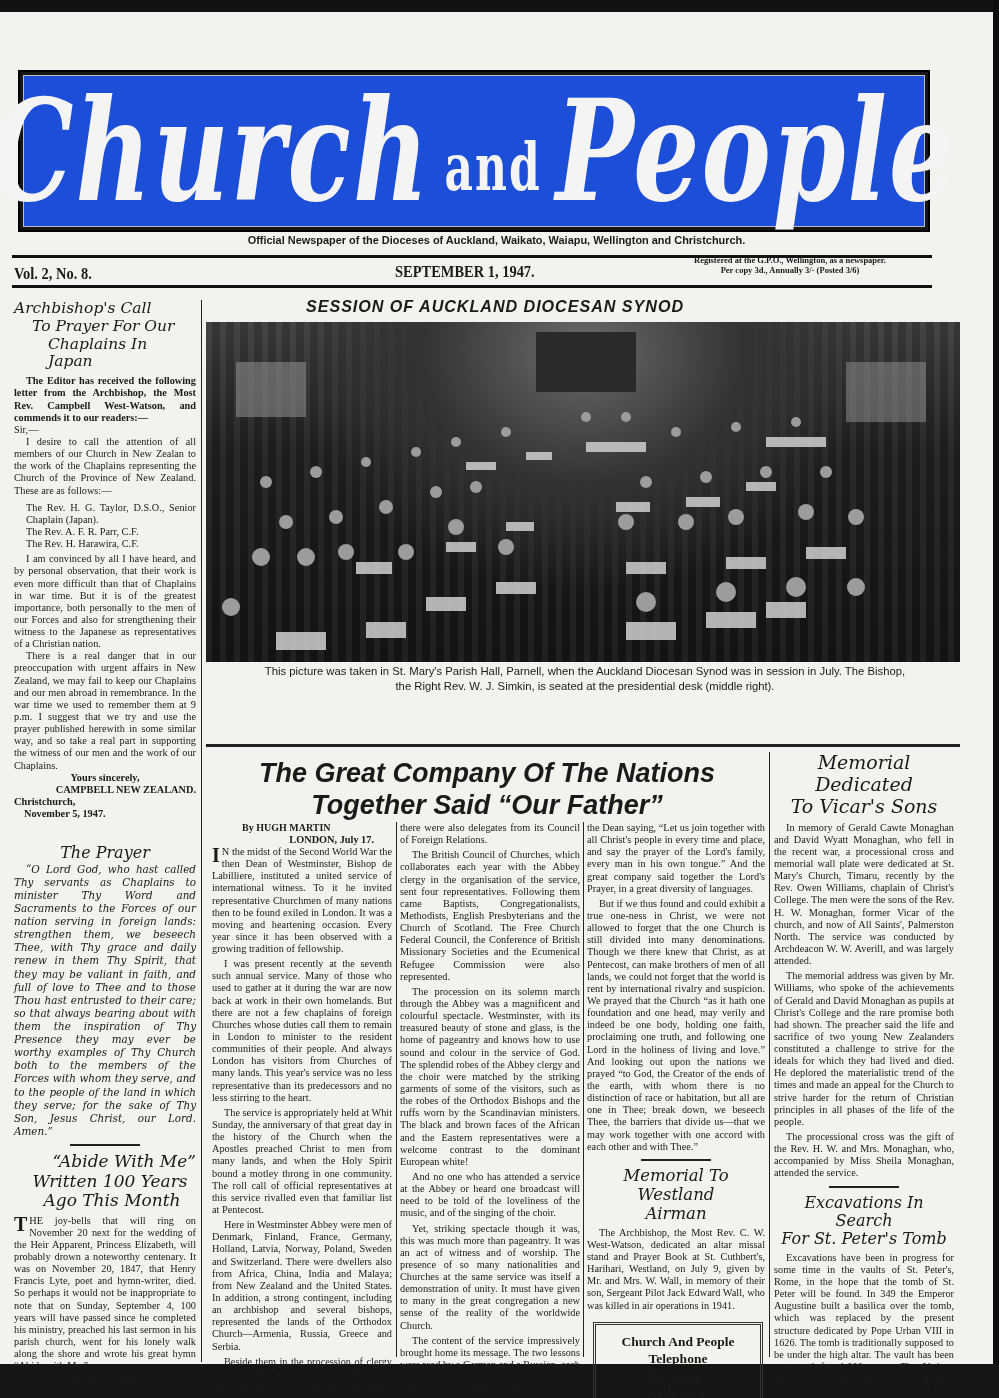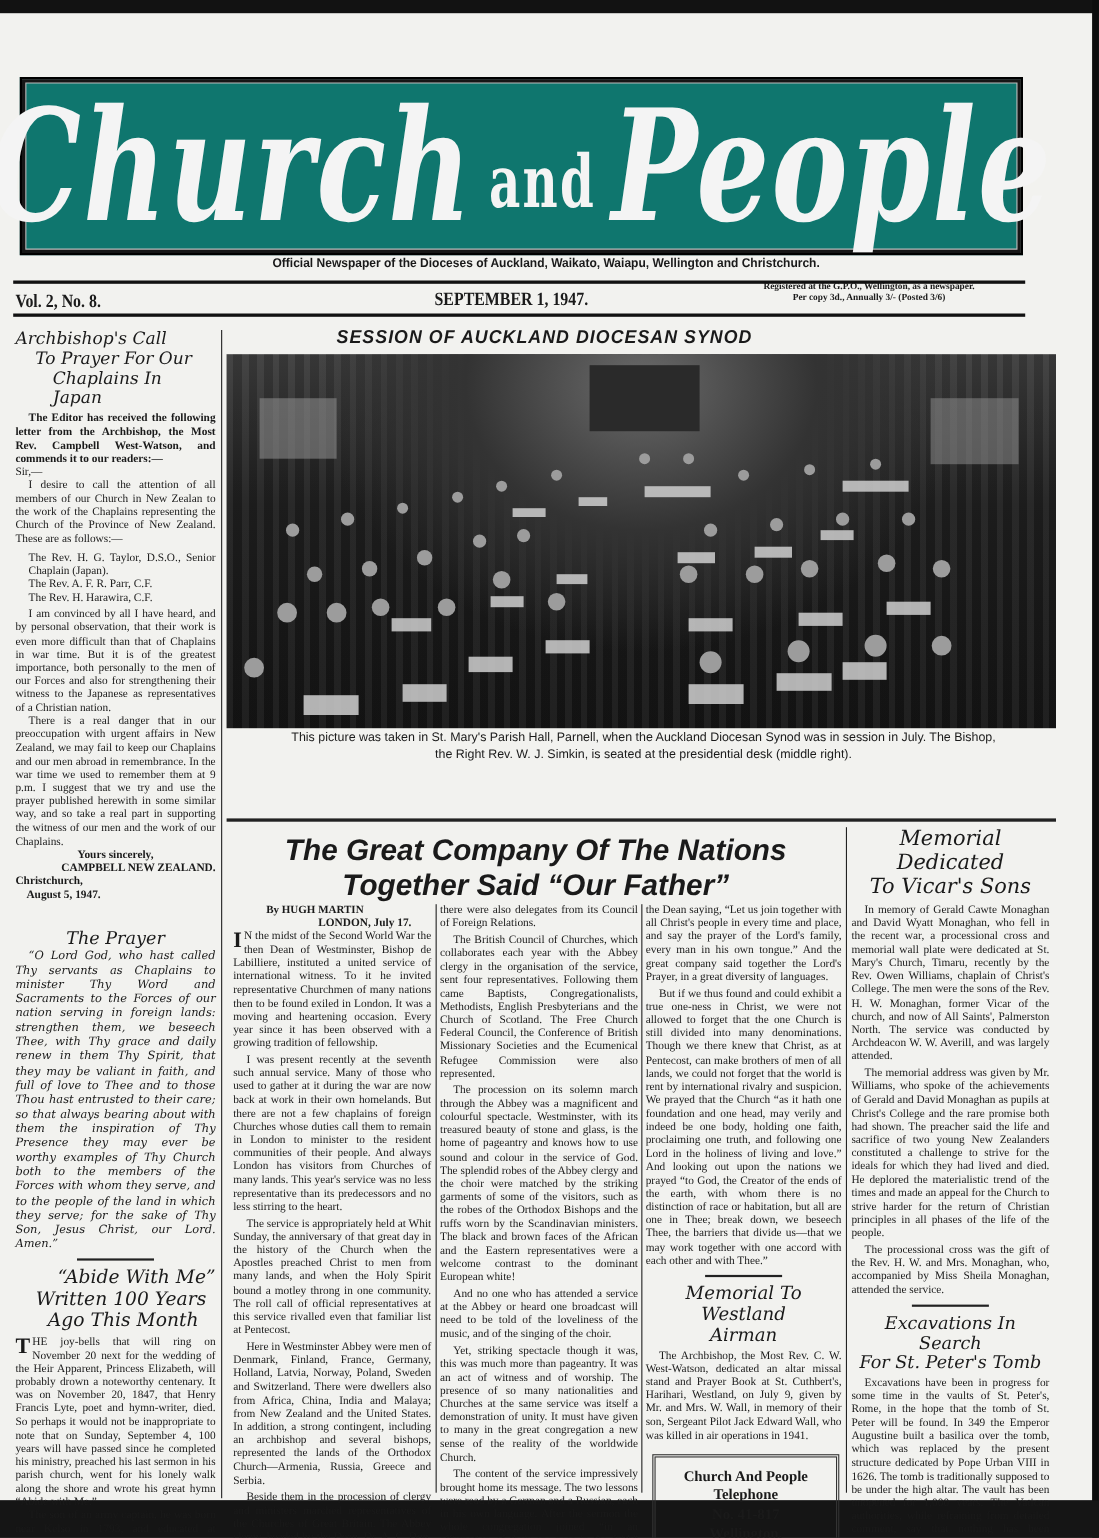--- a/index.html
+++ b/index.html
@@ -3,21 +3,21 @@
 <meta charset="utf-8">
 <style>
   html,body{margin:0;padding:0;}
   body{width:999px;height:1398px;background:#111;position:relative;overflow:hidden;font-family:"Liberation Serif","DejaVu Serif",serif;color:#1a1a1a;}
   .paper{position:absolute;left:0;top:12px;width:993px;height:1352px;background:#f2f2ef;}
   .right-edge{position:absolute;left:993px;top:0;width:6px;height:1398px;background:#0d0d0d;}
   .bottom-edge{position:absolute;left:0;top:1364px;width:999px;height:34px;background:#151515;}
   .top-edge{position:absolute;left:0;top:0;width:999px;height:14px;background:#121212;}
 
   
-  .masthead{position:absolute;left:18px;top:70px;width:908px;height:158px;background:#0f766e;border:2px solid #000;box-shadow:inset 0 0 0 3px #161616, inset 0 0 0 4px #bdbdbd;}
+  .masthead{position:absolute;left:18px;top:70px;width:908px;height:158px;background:#1d4ed8;border:2px solid #000;box-shadow:inset 0 0 0 3px #161616, inset 0 0 0 4px #bdbdbd;}
   .masthead-title{position:absolute;left:0;top:0;width:100%;height:100%;display:flex;align-items:center;justify-content:center;color:#f4f4f4;font-family:"DejaVu Serif",serif;font-weight:bold;letter-spacing:2px;}
   .mt-big{font-size:104px;line-height:1;font-style:italic;transform:scaleY(1.35);display:inline-block;}
   .mt-and{font-size:44px;margin:30px 14px 0 14px;transform:scaleY(1.5);display:inline-block;}
   .subtitle{position:absolute;left:0;width:993px;top:234px;text-align:center;font-family:"Liberation Sans",sans-serif;font-weight:bold;font-size:11.5px;transform:scaleX(0.95);}
   .rule-thick{position:absolute;left:12px;width:920px;height:3px;background:#111;}
   .volno{position:absolute;left:14px;top:264px;font-family:"Liberation Serif",serif;font-weight:bold;font-size:17px;transform:scaleX(0.85);transform-origin:left;}
   .dateline{position:absolute;left:395px;top:262px;font-weight:bold;font-size:17px;transform:scaleX(0.85);transform-origin:left;}
   .reg{position:absolute;left:640px;top:256px;width:300px;text-align:center;font-size:8.5px;font-weight:bold;line-height:1.15;}
 
   
@@ -82,21 +82,21 @@
   <div style="margin:5px 0 3px 12px;">
     <div>The Rev. H. G. Taylor, D.S.O., Senior Chaplain (Japan).</div>
     <div>The Rev. A. F. R. Parr, C.F.</div>
     <div>The Rev. H. Harawira, C.F.</div>
   </div>
   <p>I am convinced by all I have heard, and by personal observation, that their work is even more difficult than that of Chaplains in war time. But it is of the greatest importance, both personally to the men of our Forces and also for strengthening their witness to the Japanese as representatives of a Christian nation.</p>
   <p>There is a real danger that in our preoccupation with urgent affairs in New Zealand, we may fail to keep our Chaplains and our men abroad in remembrance. In the war time we used to remember them at 9 p.m. I suggest that we try and use the prayer published herewith in some similar way, and so take a real part in supporting the witness of our men and the work of our Chaplains.</p>
   <div style="text-align:center;font-weight:bold;">Yours sincerely,</div>
   <div style="text-align:right;font-weight:bold;">CAMPBELL NEW ZEALAND.</div>
   <div style="font-weight:bold;">Christchurch,</div>
-  <div style="font-weight:bold;padding-left:10px;">August 5, 1947.</div>
+  <div style="font-weight:bold;padding-left:10px;">November 5, 1947.</div>
 
   <div class="head-italic" style="font-size:16px;margin-top:24px;">The Prayer</div>
   <p style="font-style:italic;font-family:'DejaVu Serif',serif;font-size:10.4px;line-height:1.26;">“O Lord God, who hast called Thy servants as Chaplains to minister Thy Word and Sacraments to the Forces of our nation serving in foreign lands: strengthen them, we beseech Thee, with Thy grace and daily renew in them Thy Spirit, that they may be valiant in faith, and full of love to Thee and to those Thou hast entrusted to their care; so that always bearing about with them the inspiration of Thy Presence they may ever be worthy examples of Thy Church both to the members of the Forces with whom they serve, and to the people of the land in which they serve; for the sake of Thy Son, Jesus Christ, our Lord.  Amen.”</p>
   <div class="short-rule"></div>
 
   <div class="head-italic" style="font-size:17px;">
     <div style="text-align:right;">“Abide With Me”</div>
     <div style="padding-left:10px;">Written 100 Years</div>
     <div style="padding-left:14px;">Ago This Month</div>
   </div>

